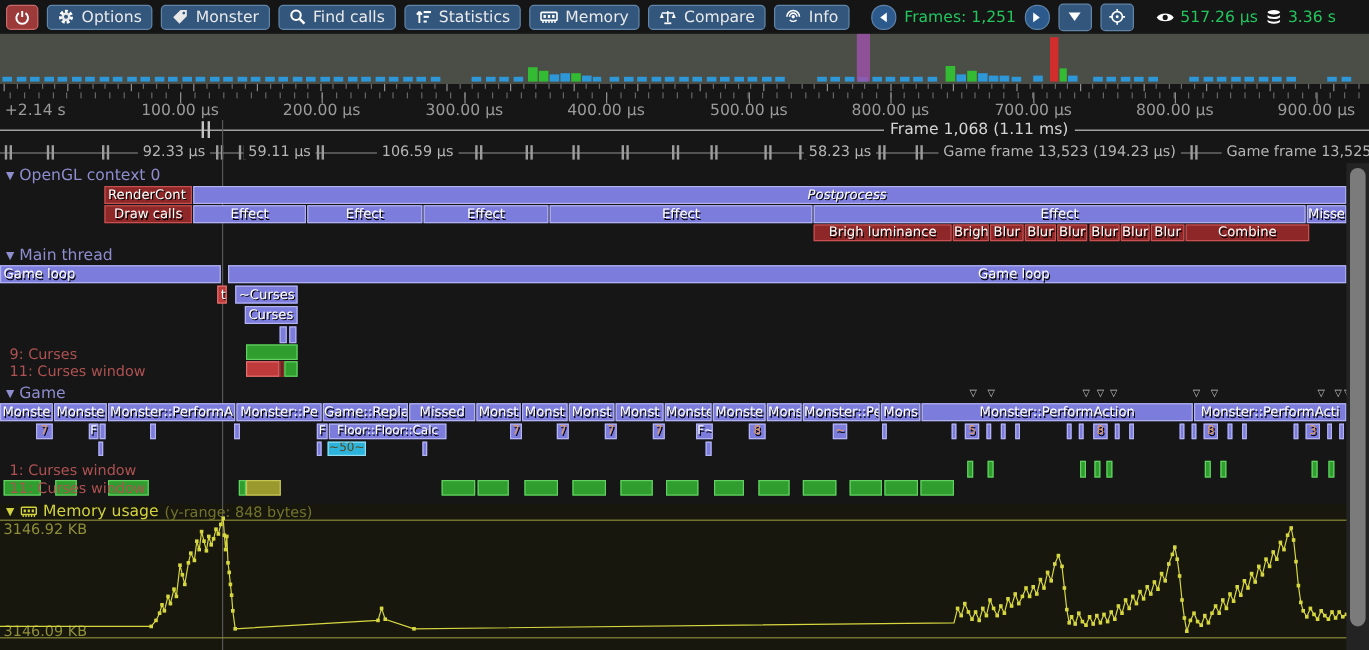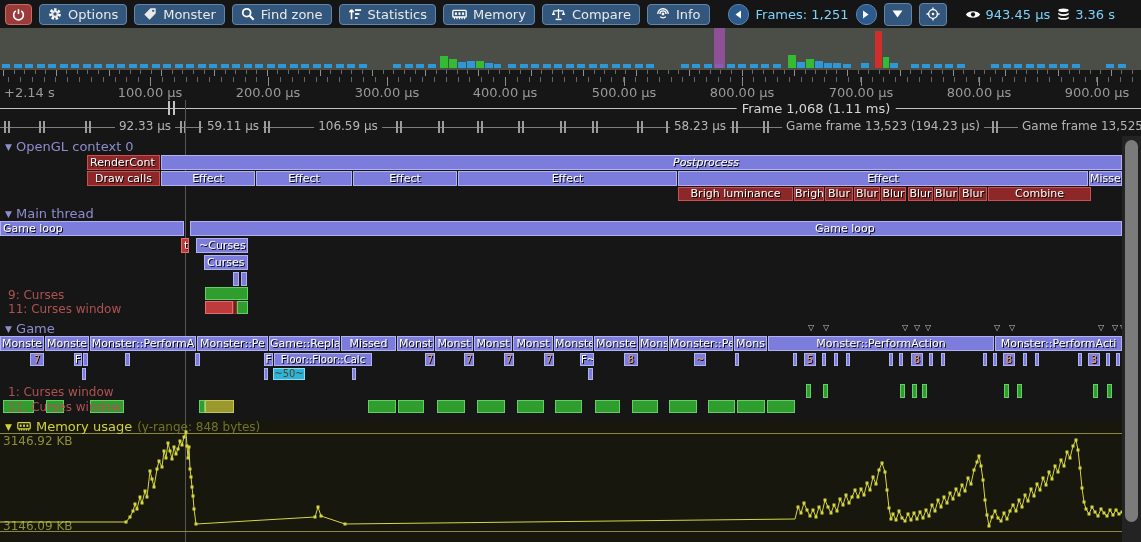--- a/index.html
+++ b/index.html
@@ -8,21 +8,21 @@
 
 #toolbar{position:absolute;left:0;top:0;width:1141px;height:28px;background:#151515;display:flex;
  align-items:center;gap:7px;padding-left:5px;box-sizing:border-box;z-index:10}
 .tbtn{display:flex;align-items:center;gap:6px;background:#33567d;border:1px solid #6286aa;border-radius:4px;
  padding:2px 8px;height:21px;font-size:13px;color:#eaeaea;box-sizing:border-box;cursor:pointer;white-space:nowrap}
 .power{background:#9c3a3a;border-color:#c76a6a;padding:2px 6px}
 .navbtn{width:19px;height:19px;border-radius:10px;background:#2d5a8d;border:1px solid #5d83a9;display:flex;
  align-items:center;justify-content:center;padding:0;cursor:pointer}
 .sqbtn{width:26px;height:21px;border-radius:4px;background:#33567d;border:1px solid #6286aa;display:flex;
  align-items:center;justify-content:center;cursor:pointer}
-.tstat{display:flex;align-items:center;gap:5px;font-size:13px;color:#7dd3fc;white-space:nowrap}
+.tstat{display:flex;align-items:center;gap:5px;font-size:13px;color:#22c55e;white-space:nowrap}
 .tgap{width:4px}
 
 #strip-bg{position:absolute;left:0;top:28px;width:1141px;height:42px;background:#4b4e46}
 #mem-bg{position:absolute;left:0;top:420px;width:1141px;height:122px;background:#17170e}
 .hline{position:absolute;height:1px;background:#8a8a38;z-index:2}
 
 .zone{position:absolute;box-sizing:border-box;border:1px solid;overflow:hidden;font-size:11px;color:#fff;
  text-align:center;white-space:nowrap;text-shadow:1px 1px #000;cursor:pointer;z-index:2}
 .z-purple{background:#7c7cdc;border-color:#b2b2f0}
 .z-red{background:#8e2727;border-color:#c85252}
@@ -86,21 +86,21 @@
         </span>
       <span>Monster</span>
     </div>
     <div class="tbtn">
       <span>
           <svg width="14" height="14" viewBox="0 0 16 16">
             <circle cx="6.5" cy="6.5" r="4.5" fill="none" stroke="#fff" stroke-width="2"></circle>
             <path d="M10 10 L14.5 14.5" stroke="#fff" stroke-width="2.4"></path>
           </svg>
         </span>
-      <span>Find zone</span>
+      <span>Find calls</span>
     </div>
     <div class="tbtn">
       <span>
           <svg width="14" height="14" viewBox="0 0 16 16">
             <path d="M4 14V3 M4 3 L1.6 6 M4 3 L6.4 6" stroke="#fff" stroke-width="1.8" fill="none"></path>
             <rect x="8" y="2.5" width="7" height="2" fill="#fff"></rect>
             <rect x="8" y="7" width="5" height="2" fill="#fff"></rect>
             <rect x="8" y="11.5" width="3" height="2" fill="#fff"></rect>
           </svg>
         </span>
@@ -171,21 +171,21 @@
         </span>
     </div>
     <div class="tgap"></div>
     <div class="tstat">
       <span>
           <svg width="16" height="11" viewBox="0 0 18 12">
             <path d="M1 6 C4 1.2 14 1.2 17 6 C14 10.8 4 10.8 1 6 Z" fill="#fff"></path>
             <circle cx="9" cy="6" r="2.4" fill="#151515"></circle>
           </svg>
         </span>
-      <span>943.45 µs</span>
+      <span>517.26 µs</span>
     </div>
     <div class="tstat">
       <span>
           <svg width="13" height="13" viewBox="0 0 14 15">
             <ellipse cx="7" cy="2.6" rx="6" ry="2.1" fill="#fff"></ellipse>
             <path d="M1 5 a6 2.1 0 0 0 12 0 v2 a6 2.1 0 0 1 -12 0 Z" fill="#fff"></path>
             <path d="M1 9.5 a6 2.1 0 0 0 12 0 v2 a6 2.1 0 0 1 -12 0 Z" fill="#fff"></path>
           </svg>
         </span>
       <span>3.36 s</span>

